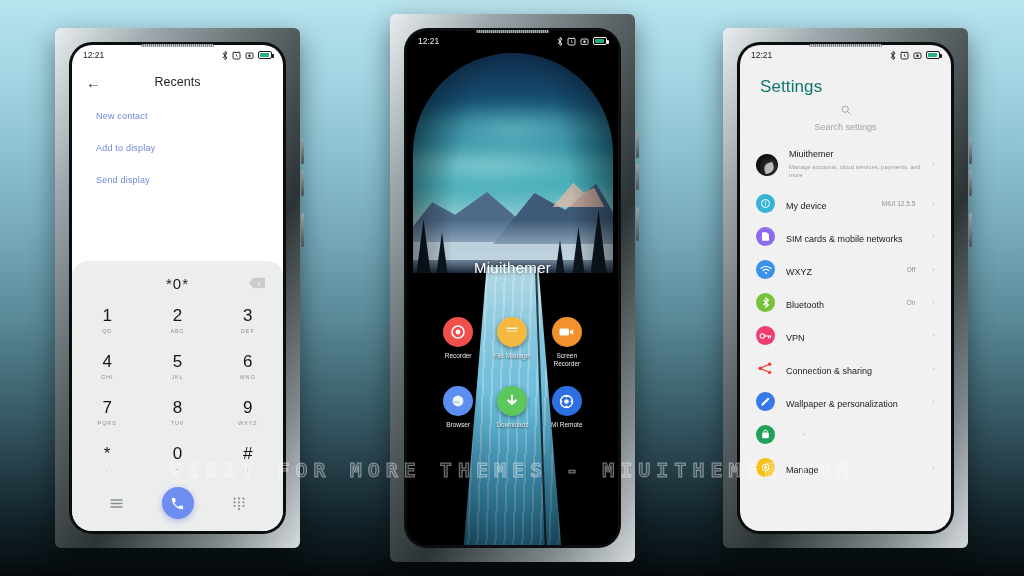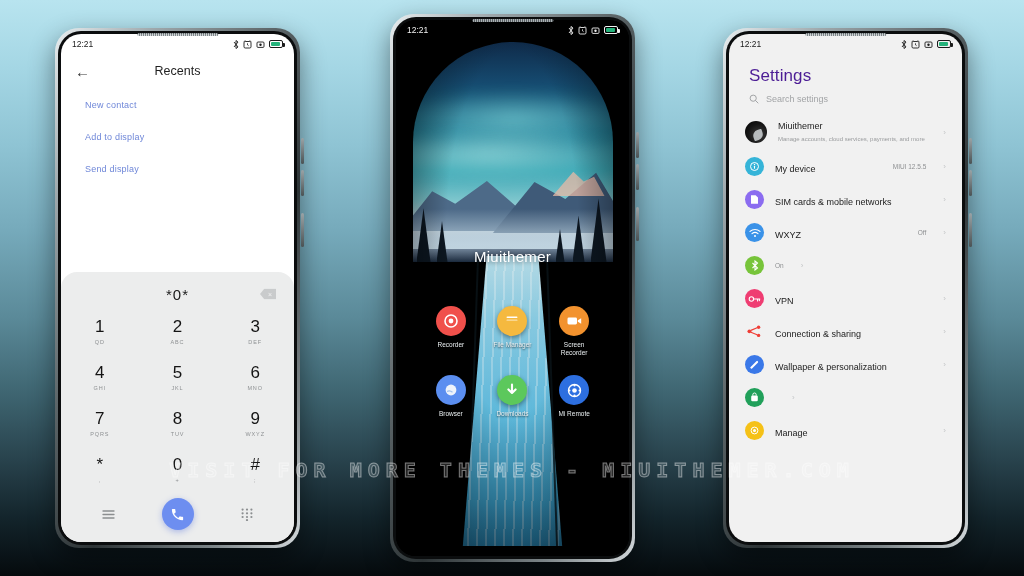--- a/index.html
+++ b/index.html
@@ -7,23 +7,23 @@
   body {
     font-family:"Liberation Sans", sans-serif;
     background:linear-gradient(180deg,
       #b8e4ef 0%, #a4d6e4 12%, #8fc4d4 25%,
       #76aabb 40%, #5b8a99 55%, #3f6672 68%,
       #28424c 80%, #13242b 90%, #050a0d 100%);
     position:relative;
   }
 
   
-  .phone { position:absolute; border-radius:24px;
+  .phone { position:absolute; border-radius:6px;
     background:linear-gradient(120deg,#e9eef0 0%,#9ea8ac 18%,#5d6669 40%,#2c3335 62%,#7d8689 84%,#d5dadd 100%);
-    padding:3px; box-shadow:0 10px 26px rgba(0,0,0,.45);}
+    padding:14px; box-shadow:0 10px 26px rgba(0,0,0,.45);}
   .phone-inner { width:100%; height:100%; border-radius:23px;
     background:#0b0d0e; padding:3px; position:relative; overflow:hidden;}
   .screen { width:100%; height:100%; border-radius:20px; overflow:hidden; position:relative; }
   .grille { position:absolute; top:2px; left:50%; transform:translateX(-50%);
     width:34%; height:3px; border-radius:2px;
     background:repeating-linear-gradient(90deg,#6a7275 0 1px,#c8cfd2 1px 2px);
     z-index:30; opacity:.85;}
   .sidebtn { position:absolute; right:-4px; width:3px; border-radius:2px;
     background:linear-gradient(180deg,#9aa3a6,#4a5254); }
 
@@ -114,23 +114,23 @@
   .apps { position:absolute; top:286px; left:0; right:0; z-index:6;
     display:grid; grid-template-columns:repeat(3,1fr); row-gap:18px; padding:0 24px;}
   .app { display:flex; flex-direction:column; align-items:center; }
   .app-ic { width:30px; height:30px; border-radius:50%; display:flex;
     align-items:center; justify-content:center; box-shadow:0 2px 5px rgba(0,0,0,.4);}
   .app-lb { margin-top:5px; font-size:6.5px; color:#e9eef0; text-align:center;
     line-height:1.25; text-shadow:0 1px 2px rgba(0,0,0,.7); max-width:46px;}
 
   
   #phone3 .screen { background:#f1f1f1; display:flex; flex-direction:column; }
-  .set-title { font-size:17px; color:#4c1d95; padding:12px 20px 8px; letter-spacing:.1px;}
+  .set-title { font-size:17px; color:#0f766e; padding:12px 20px 8px; letter-spacing:.1px;}
   .set-search { display:flex; align-items:center; gap:7px; padding:0 20px 10px;
-    color:#a2a4a6; font-size:9px; }
+    color:#a2a4a6; font-size:9px;flex-direction:column; }
   .set-list { flex:1; overflow:hidden; }
   .set-row { display:flex; align-items:center; padding:7px 16px; gap:11px; }
   .set-ic { width:19px; height:19px; border-radius:50%; flex:none;
     display:flex; align-items:center; justify-content:center; }
   .set-ic.plain { background:none; }
   .set-mid { flex:1; min-width:0; }
   .set-lb { font-size:9px; color:#1c1c1c; line-height:1.3; }
   .set-sub { font-size:6px; color:#9a9c9e; line-height:1.45; margin-top:2px;}
   .set-val { font-size:6.5px; color:#8d8f91; margin-right:6px; white-space:nowrap;}
   .set-chev { color:#c3c5c7; font-size:8px; }
@@ -478,20 +478,21 @@
           <span class="set-val">Off</span>
           <span class="set-chev">›</span>
         </div>
 
         <div class="set-row">
           <span class="set-ic" style="background:#77c43a">
             <svg width="8" height="11" viewBox="0 0 8 11">
                 <path d="M1.5 3l5 5-2.5 2V1l2.5 2-5 5" fill="none" stroke="#fff" stroke-width="1.1"></path>
               </svg>
           </span>
+          <span class="set-mid"><span class="set-lb">Bluetooth</span></span>
           <span class="set-val">On</span>
           <span class="set-chev">›</span>
         </div>
 
         <div class="set-row">
           <span class="set-ic" style="background:#ef3d72">
             <svg width="13" height="8" viewBox="0 0 13 8">
                 <circle cx="3.4" cy="4" r="2.2" fill="none" stroke="#fff" stroke-width="1.1"></circle>
                 <path d="M5.8 4h6M9.6 4v2M11.4 4v1.6" stroke="#fff" stroke-width="1.1" stroke-linecap="round"></path>
               </svg>

